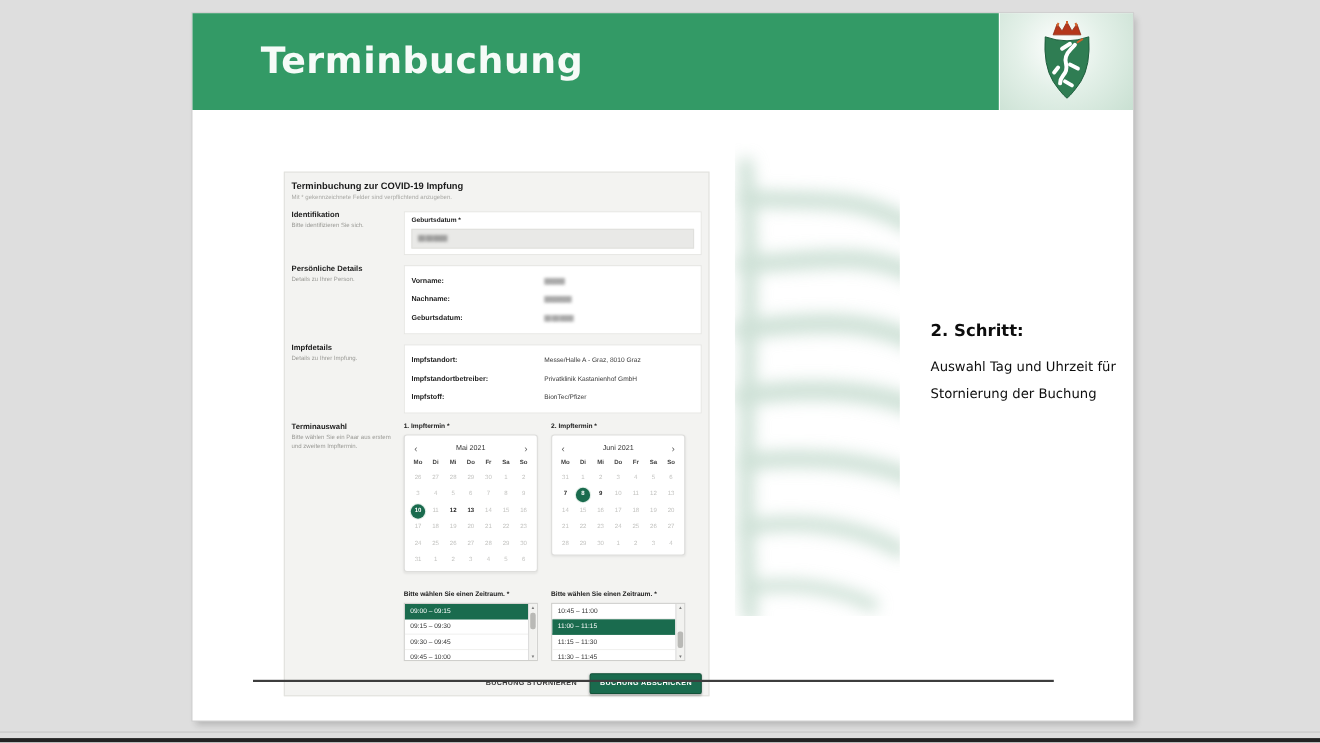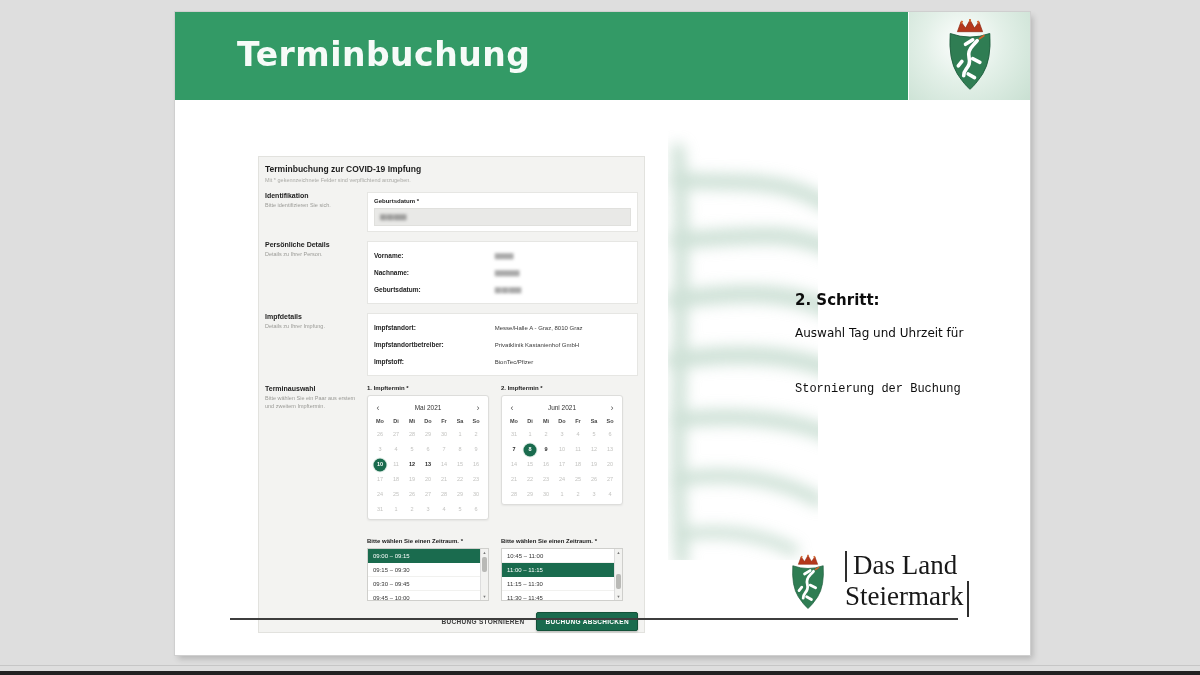--- a/index.html
+++ b/index.html
@@ -76,25 +76,25 @@
   .thumb-top{top:8px;}
   .thumb-middle{top:25px;}
 
   .form-footer{display:flex;justify-content:flex-end;align-items:center;gap:12px;margin-top:11px;}
   .btn-cancel{font-size:6.5px;font-weight:bold;color:#3c3c3c;letter-spacing:.3px;background:none;border:none;cursor:pointer;
               font-family:"Liberation Sans",sans-serif;}
   .btn-submit{font-size:6.5px;font-weight:bold;color:#fff;letter-spacing:.3px;background:var(--accent);
               border:1px solid #135239;border-radius:2px;padding:5px 8px;cursor:pointer;
               font-family:"Liberation Sans",sans-serif;box-shadow:0 1px 2px rgba(0,0,0,.25);}
 
-  .note{position:absolute;left:620px;top:279px;width:240px;color:#0d0d0d;font-family:"DejaVu Sans",sans-serif;}
+  .note{position:absolute;left:671px;top:279px;width:240px;color:#0d0d0d;font-family:"DejaVu Sans",sans-serif;}
   .note-title{font-size:15px;font-weight:bold;}
   .note-line{font-size:12px;line-height:1.45;}
   .note-gap1{margin-top:16px;}
-  .note-gap2{margin-top:39px;font-family:Liberation Mono, monospace;}
+  .note-gap2{margin-top:8px;}
 
   .logo{position:absolute;left:612px;top:538px;display:flex;align-items:flex-start;}
   .logo svg{width:42px;height:58px;margin-top:4px;}
   .logo-text{position:relative;margin-left:10px;font-family:"Liberation Serif",serif;color:#181818;
              font-size:27px;line-height:31px;padding:0 6px;}
   .logo-line1{display:block;margin-left:8px;}
   .logo-line2{display:block;}
   .logo-vline1{position:absolute;left:6px;top:1px;width:2px;height:31px;background:#2e2e2e;}
   .logo-vline2{position:absolute;right:0;top:31px;width:2px;height:36px;background:#2e2e2e;}
   .logo-rule{position:absolute;left:55px;top:606px;width:728px;height:2px;background:#3d3d3d;}
@@ -383,29 +383,18 @@
       </div>
     </div>
   </div>
 
   <div class="note">
     <div class="note-title">2. Schritt:</div>
     <div class="note-line note-gap1">Auswahl Tag und Uhrzeit für</div>
     <div class="note-line note-gap2">Stornierung der Buchung</div>
   </div>
 
-  <div class="logo">
-    <svg viewBox="0 0 60 84">
-        <use href="#arms"></use>
-      </svg>
-    <div class="logo-text">
-      <span class="logo-vline1"></span>
-      <span class="logo-line1">Das Land</span>
-      <span class="logo-line2">Steiermark</span>
-      <span class="logo-vline2"></span>
-    </div>
-  </div>
 
   <div class="logo-rule"></div>
 </div>
 
 <div class="bottom-divider"></div>
 <div class="bottom-bar"></div>
 
 </body></html>

